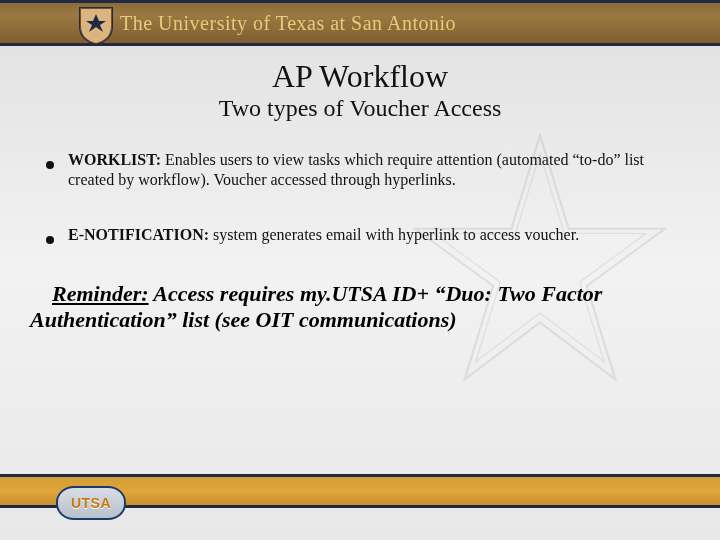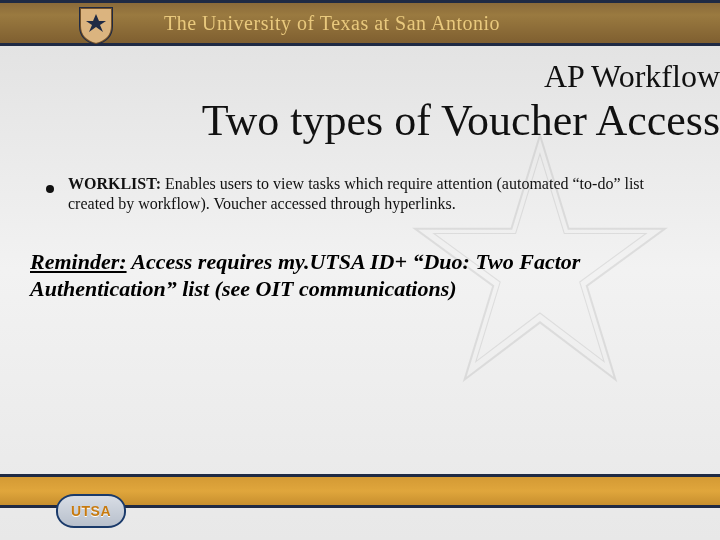--- a/index.html
+++ b/index.html
@@ -13,43 +13,42 @@
   
   .header {
     position: relative;
     width: 100%;
     height: 46px;
     background: linear-gradient(to bottom, #8a6a3a 0%, #9a7a40 30%, #7f5f30 100%);
     border-top: 3px solid #1f2a44;
     border-bottom: 3px solid #1f2a44;
     display: flex;
     align-items: center;
-    padding-left: 44px;
   }
   .header-text {
     color: #e9c97d;
     font-family: Georgia, "Times New Roman", serif;
     font-size: 20px;
     letter-spacing: 0.5px;
     margin-left: 120px;
   }
   .shield {
     position: absolute;
     left: 78px;
     top: 3px;
     width: 36px;
     height: 40px;
   }
   .title-block {
-    text-align: right;
+    text-align: center;
     margin-top: 12px;
     color: #111;
   }
   .title-line1 { font-size: 32px; font-weight: 400; }
-  .title-line2 { font-size: 44px; font-weight: 400; }
+  .title-line2 { font-size: 24px; font-weight: 400; }
   .content {
     margin: 28px 46px 0 46px;
     color: #111;
     font-size: 16px;
     line-height: 1.22;
   }
   .bullet {
     display: flex;
     margin-bottom: 36px;
   }
@@ -59,35 +58,35 @@
   }
   .bullet .text { flex: 1; }
   .bold-lead { font-weight: bold; }
   .reminder {
     margin: 6px 46px 0 30px;
     font-size: 22px;
     font-style: italic;
     font-weight: bold;
     line-height: 1.22;
   }
-  .reminder-label { text-decoration: underline; }
+  .reminder-label { text-decoration: underline; margin-left: 22px; }
   
   .footer-bar {
     position: absolute;
     left: 0; right: 0;
     bottom: 32px;
     height: 34px;
     background: linear-gradient(to bottom, #d49a34 0%, #e0a63c 50%, #c78f2e 100%);
     border-top: 3px solid #1f2a44;
     border-bottom: 3px solid #1f2a44;
   }
   .footer-logo {
     position: absolute;
     left: 56px;
-    bottom: 12px;
+    bottom: 20px;
     width: 70px;
     height: 34px;
     background: linear-gradient(to bottom, #d8dde5, #b8c0cc);
     border: 2px solid #1a3a6a;
     border-radius: 18px / 16px;
     display: flex;
     align-items: center;
     justify-content: center;
     font-family: Arial, sans-serif;
     font-weight: bold;
@@ -129,20 +128,26 @@
     <div class="title-line2">Two types of Voucher Access</div>
   </div>
 
   <div class="content">
     <div class="bullet">
       <div class="dot"></div>
       <div class="text">
         <span class="bold-lead">WORKLIST:</span><span>  Enables users to view tasks which require attention (automated “to-do” list created by workflow). Voucher accessed through hyperlinks.</span>
       </div>
     </div>
+    <div class="bullet">
+      <div class="dot"></div>
+      <div class="text">
+        <span class="bold-lead">E-NOTIFICATION:</span><span> system generates email with hyperlink to access voucher.</span>
+      </div>
+    </div>
   </div>
 
   <div class="reminder">
     <span class="reminder-label">Reminder:</span><span> Access requires my.UTSA ID+ “Duo: Two Factor Authentication” list (see OIT communications)</span>
   </div>
 
   <div class="footer-bar"></div>
   <div class="footer-logo">UTSA</div>
 
 </div>

